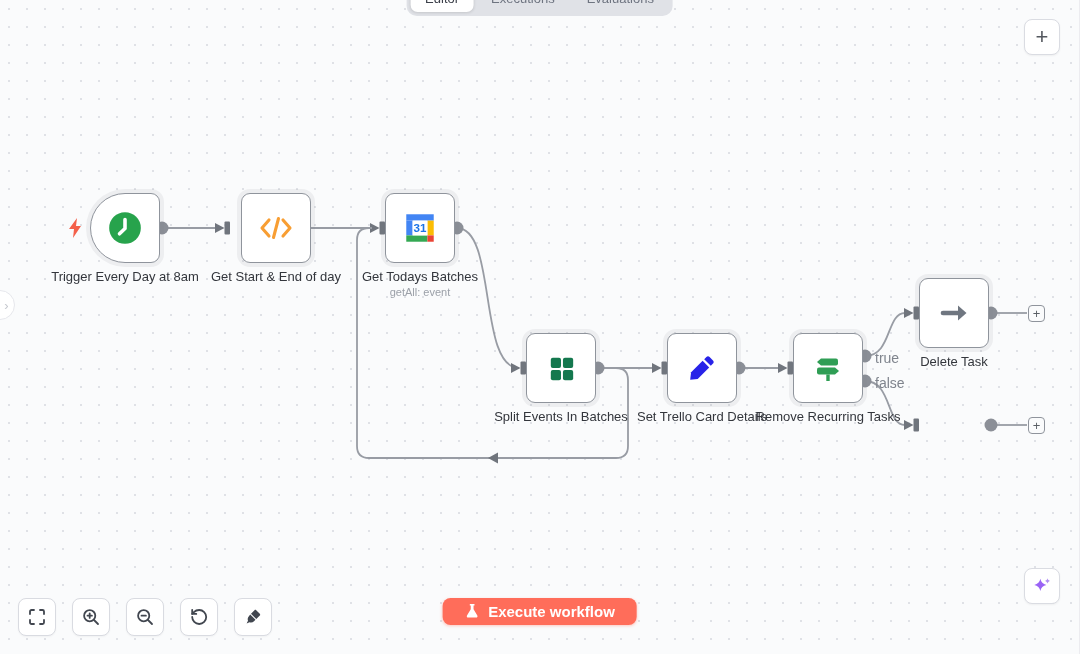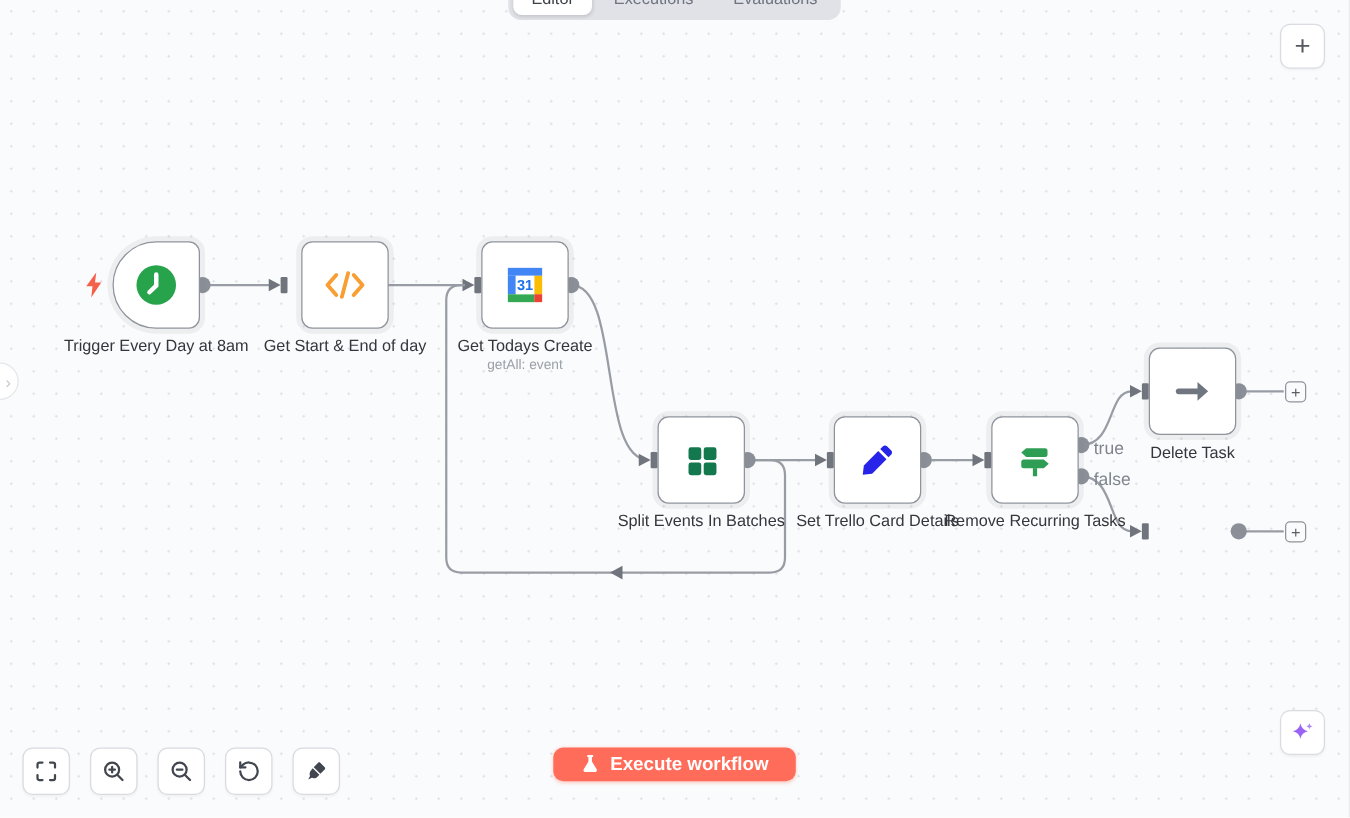--- a/index.html
+++ b/index.html
@@ -196,21 +196,21 @@
       <svg width="38" height="38" viewBox="0 0 36 36">
         <rect x="5" y="5" width="26" height="6" fill="#4285f4"></rect>
         <rect x="5" y="11" width="6" height="14" fill="#4285f4"></rect>
         <rect x="25" y="11" width="6" height="14" fill="#fbbc04"></rect>
         <rect x="5" y="25" width="20" height="6" fill="#34a853"></rect>
         <rect x="25" y="25" width="6" height="6" fill="#ea4335"></rect>
         <rect x="11" y="11" width="14" height="14" fill="#fff"></rect>
         <text x="18" y="22" text-anchor="middle" font-family="Liberation Sans, sans-serif" font-size="11" font-weight="bold" fill="#1a73e8">31</text>
       </svg>
     </div>
-    <div class="node-title">Get Todays Create</div>
+    <div class="node-title">Get Todays Batches</div>
     <div class="node-sub">getAll: event</div>
   </div>
 
   <div class="node" style="left:526px; top:333px;">
     <div class="node-box">
       <svg width="35" height="35" viewBox="0 0 36 36">
         <g fill="#14784e">
           <rect x="7" y="7" width="10.5" height="10.5" rx="2"></rect>
           <rect x="19.5" y="7" width="10.5" height="10.5" rx="2"></rect>
           <rect x="7" y="19.5" width="10.5" height="10.5" rx="2"></rect>

